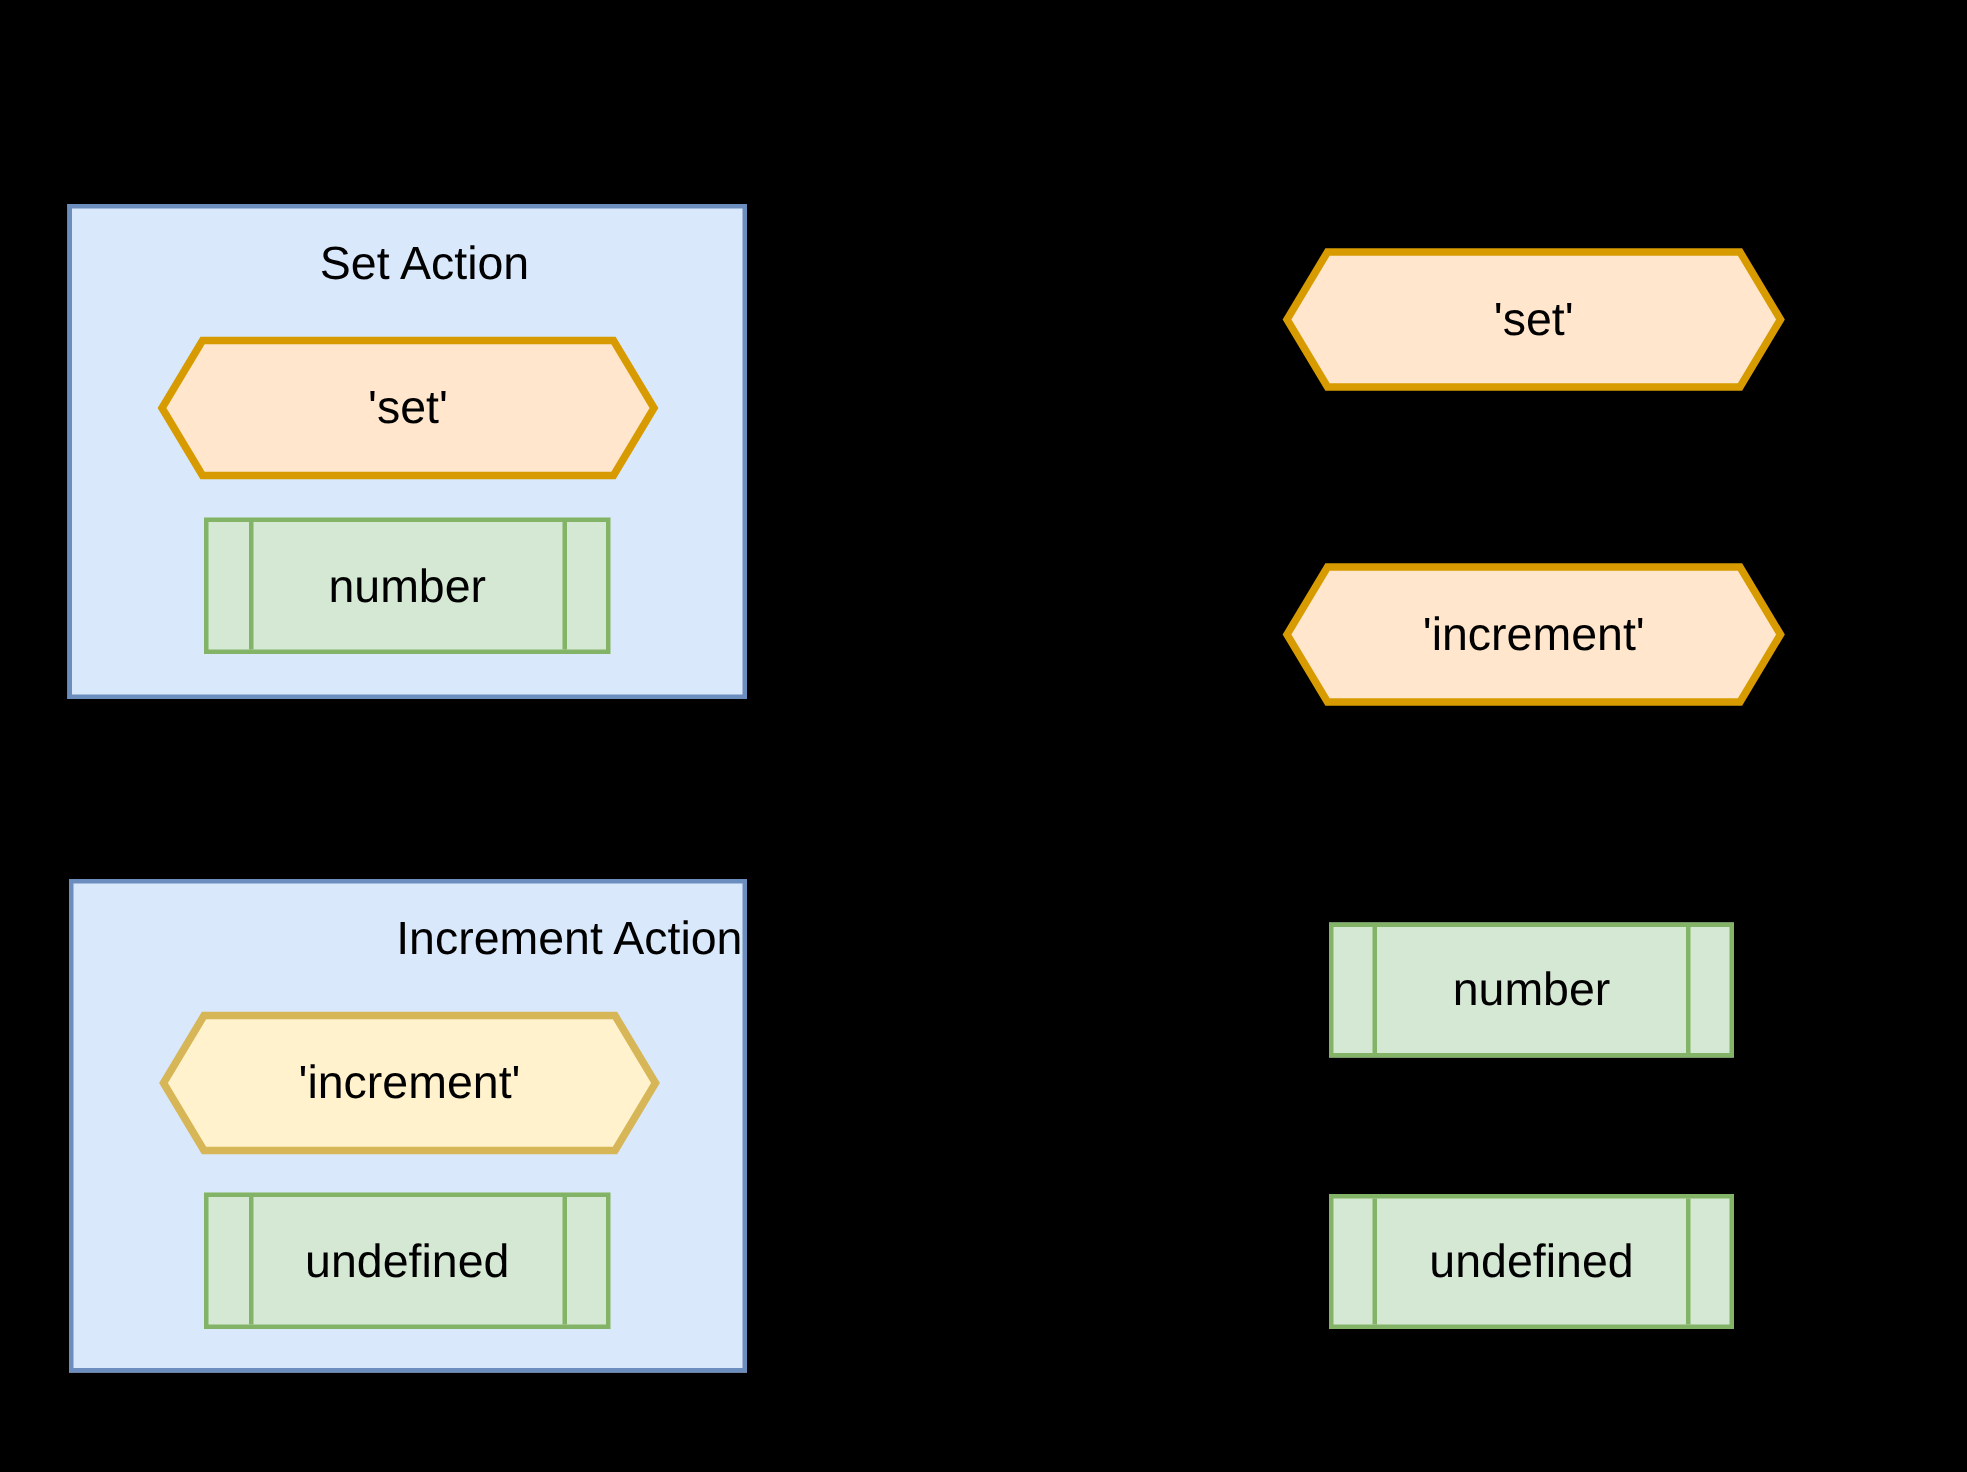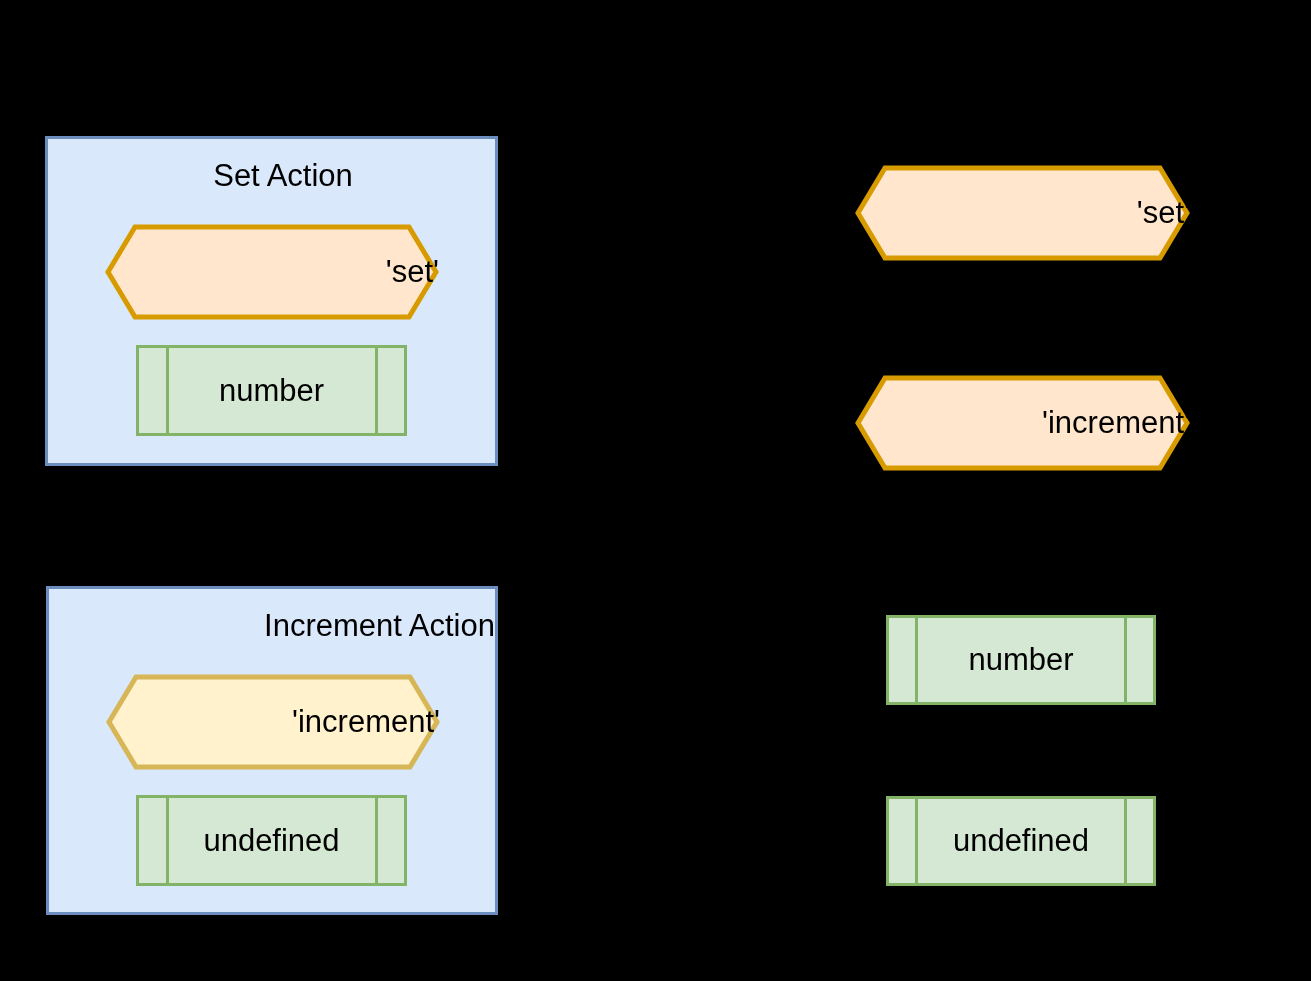--- a/index.html
+++ b/index.html
@@ -47,21 +47,21 @@
     width: 100%;
     height: 100%;
     overflow: visible;
   }
   .hex-label {
     position: absolute;
     left: 0;
     right: 0;
     top: 50%;
     transform: translateY(-50%);
-    text-align: right;
+    text-align: center;
     color: #000000;
     font-size: 31px;
     line-height: 36px;
     white-space: nowrap;
     pointer-events: none;
   }
 
   
   .proc {
     position: absolute;

